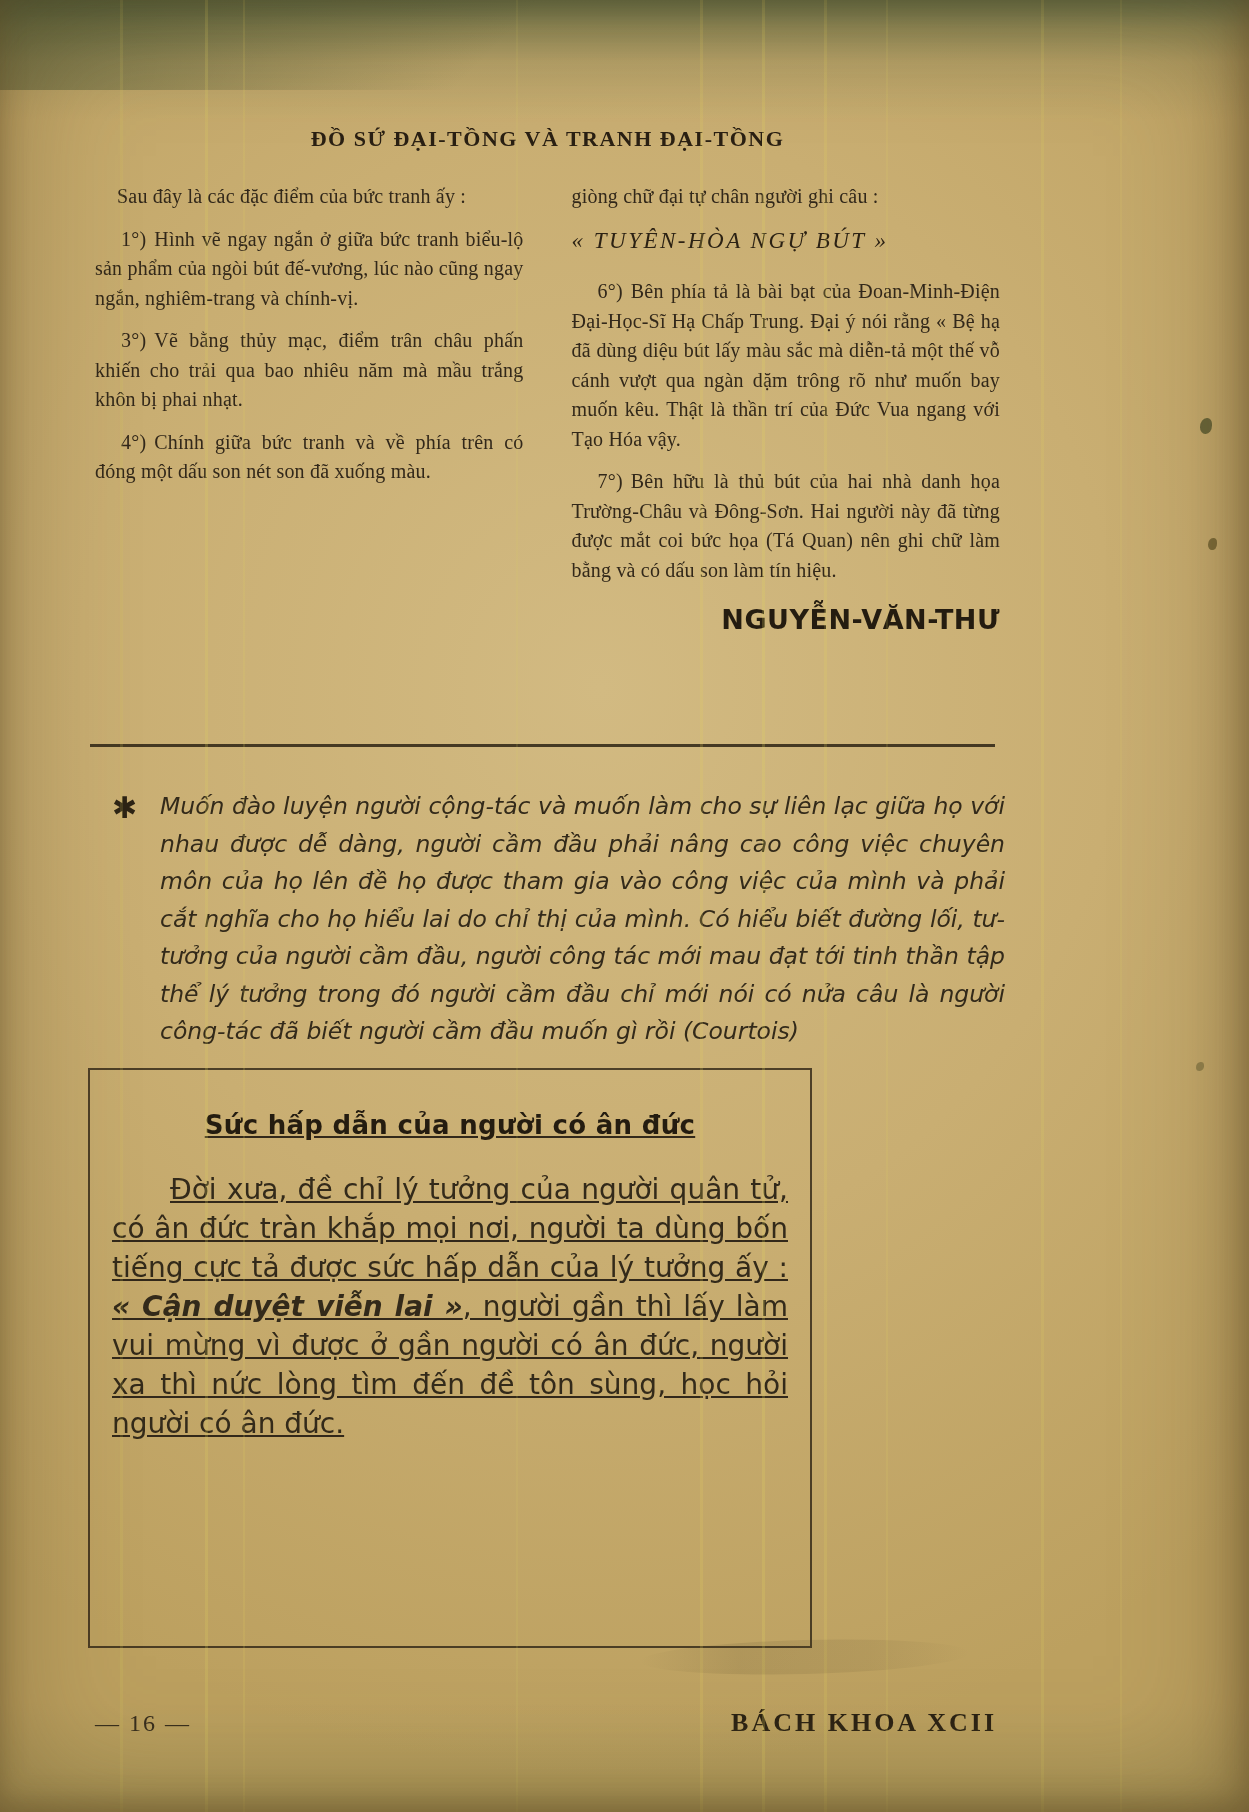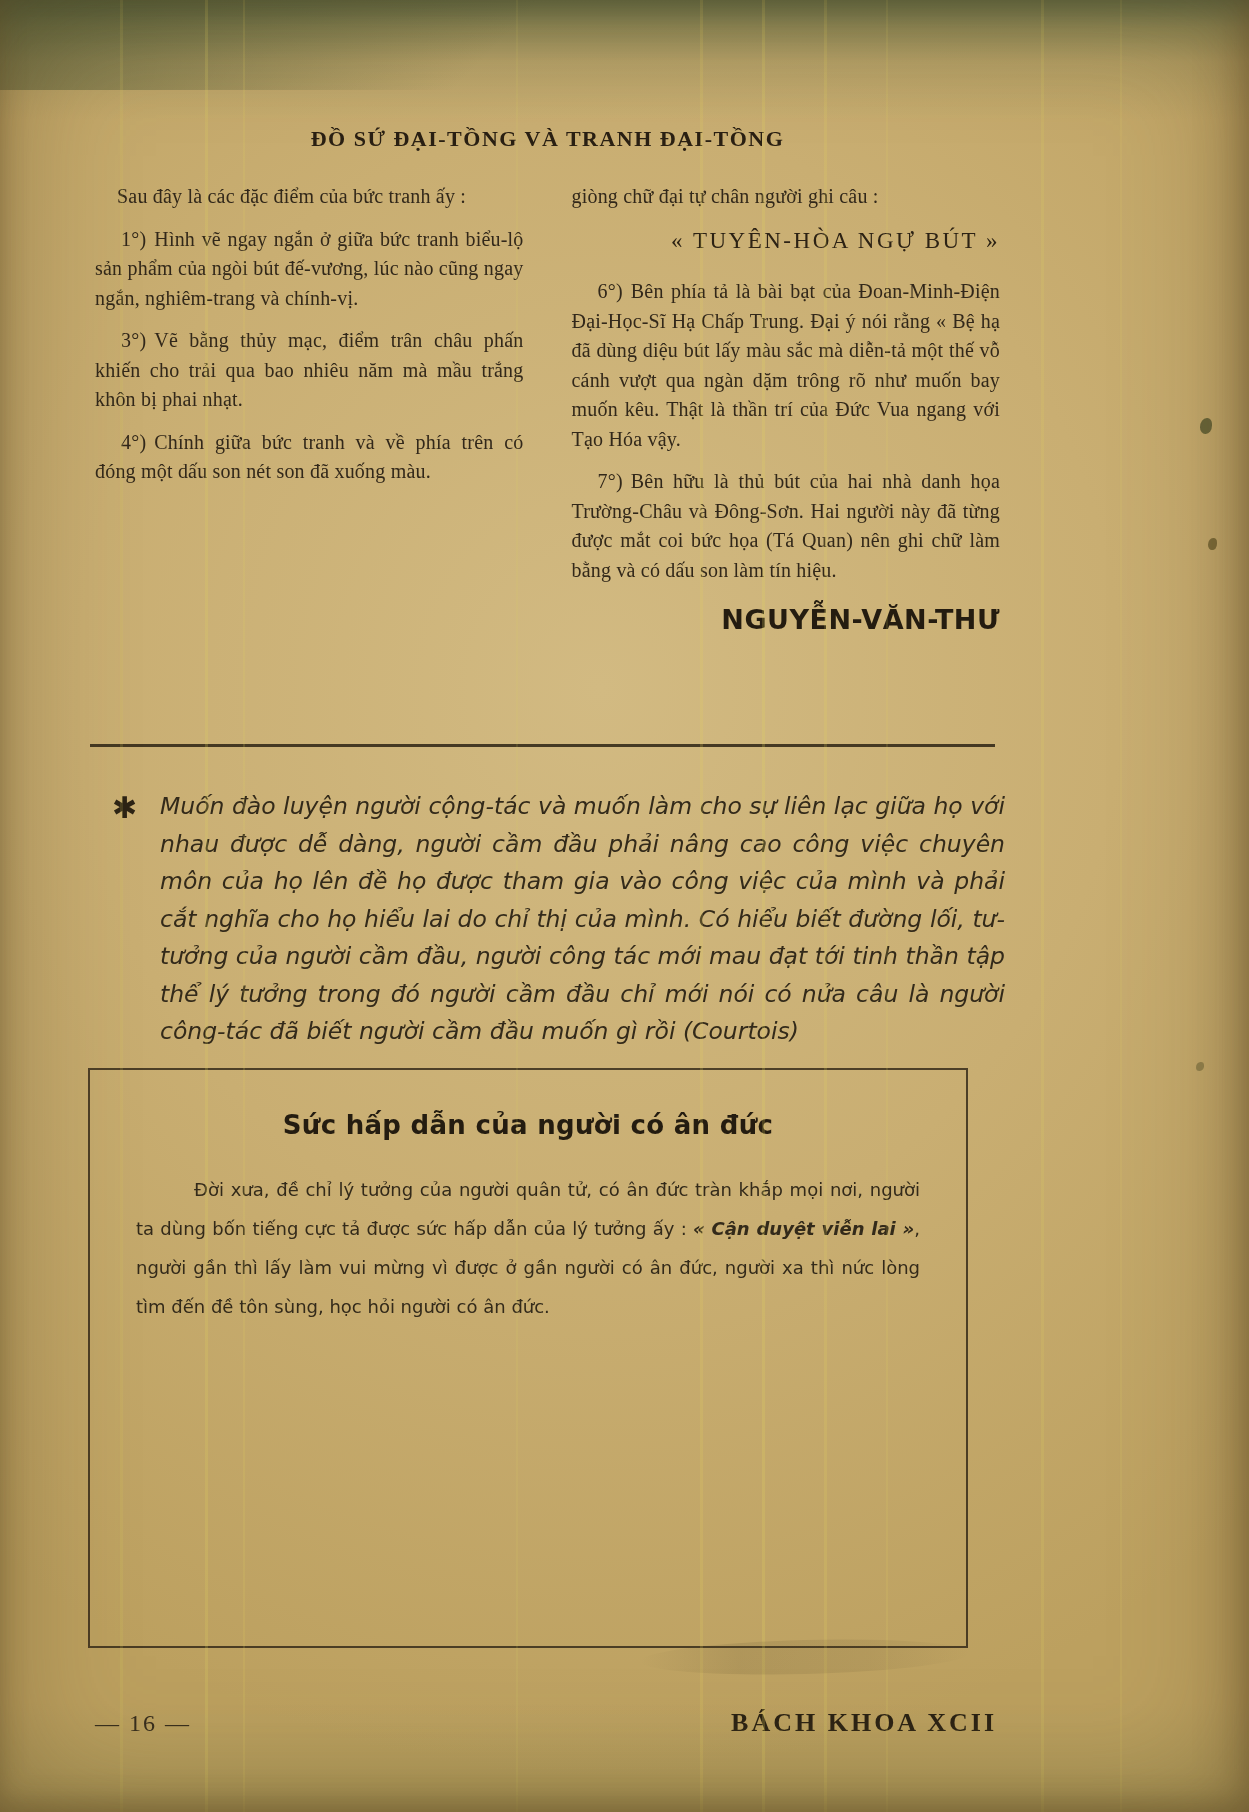--- a/index.html
+++ b/index.html
@@ -67,24 +67,25 @@
     position:absolute;top:182px;left:95px;width:905px;
     display:flex;gap:48px;
     font-size:20px;line-height:29.5px;letter-spacing:0.2px;
   }
   .col{flex:1;text-align:justify;}
   .col p{margin:0 0 13px 0;}
   .intro{text-indent:22px;}
   .item{text-indent:26px;}
   .num{margin-right:8px;}
   .quote-line{
-    text-align:right;text-indent:0;
+    text-align:left;text-indent:0;
     font-size:23px;letter-spacing:2.5px;
     margin:14px 0 22px 0 !important;
     color:#2c2214;
+    font-style:italic;
   }
   .signature{
     text-align:right;
     font-family:"DejaVu Sans","Liberation Sans",sans-serif;
     font-weight:700;font-size:27px;letter-spacing:0.5px;
     margin-top:20px !important;color:#241c10;
   }
   .rule{
     position:absolute;top:744px;left:90px;width:905px;height:0;
     border-top:3px solid rgba(45,35,20,0.85);
@@ -97,34 +98,35 @@
     font-family:"DejaVu Sans","Liberation Sans",sans-serif;
   }
   .note-text{
     margin:0 0 0 48px;width:845px;
     font-family:"DejaVu Sans","Liberation Sans",sans-serif;
     font-size:23.5px;line-height:37.5px;text-align:justify;
     color:#332a1a;
     font-style:italic;
   }
   .box{
-    position:absolute;top:1068px;left:88px;width:880px;height:580px;
+    position:absolute;top:1068px;left:88px;width:724px;height:580px;
     box-sizing:border-box;
     border:2px solid rgba(45,35,20,0.8);
-    padding:34px 46px;
+    padding:34px 22px;
+    text-decoration:underline;
   }
   .box-heading{
     margin:6px 0 30px 0;text-align:center;
     font-family:"DejaVu Sans","Liberation Sans",sans-serif;
     font-size:26px;font-weight:700;color:#241c10;letter-spacing:0.3px;
   }
   .box-para{
     margin:0;
     font-family:"DejaVu Sans","Liberation Sans",sans-serif;
-    font-size:18px;line-height:39px;text-align:justify;text-indent:58px;
+    font-size:28px;line-height:39px;text-align:justify;text-indent:58px;
     color:#332a1a;
   }
   .box-quote{font-weight:700;font-style:italic;}
   .footer{
     position:absolute;top:1708px;left:95px;width:902px;
     display:flex;justify-content:space-between;align-items:baseline;
   }
   .pagenum{font-size:24px;letter-spacing:2px;}
   .journal{font-size:26px;font-weight:700;letter-spacing:3px;color:#261d10;}
 </style>

